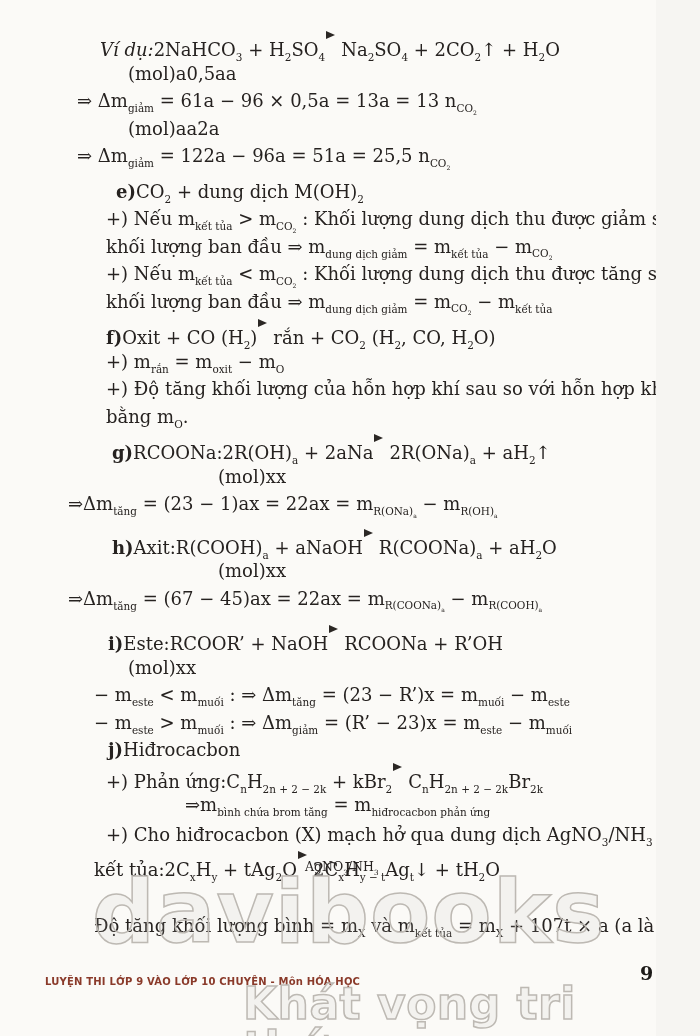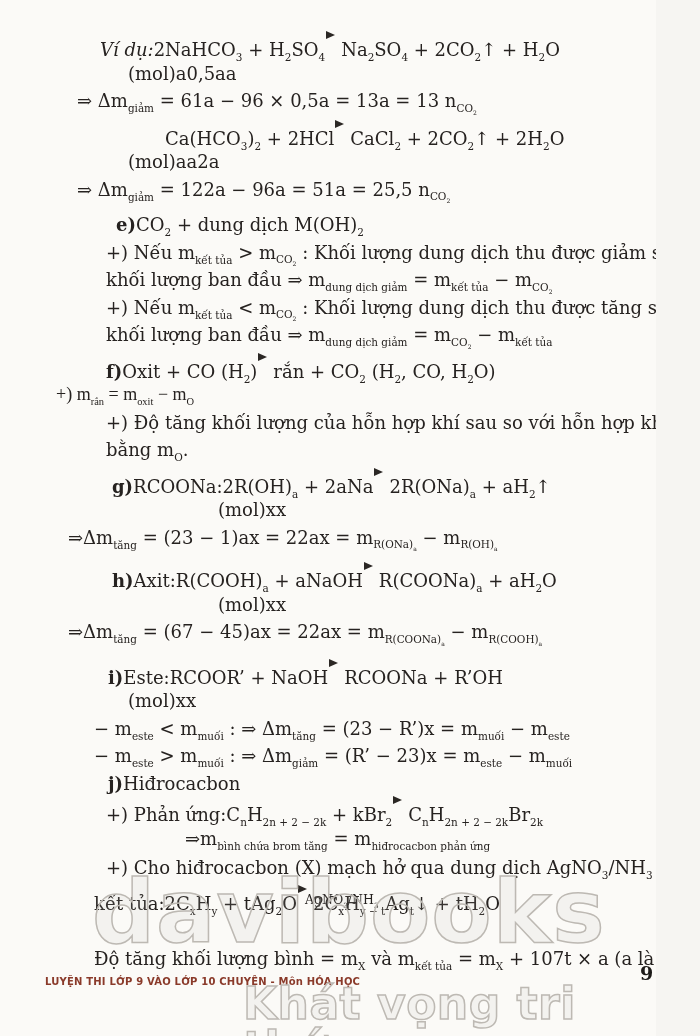--- a/index.html
+++ b/index.html
@@ -63,30 +63,29 @@
   .wm-sub{left:243px;top:982px;font-size:44px;letter-spacing:0.5px;}
 </style>
 </head>
 <body>
 
 <div class="page">
   <div id="content">
       <div class="line" style="margin-left: 100px;"><span class="it">Ví dụ:</span><span class="gap" style="width: 26px;"></span><span>2NaHCO<sub>3</sub> + H<sub>2</sub>SO<sub>4</sub></span><span class="arw" style="width: 68px;"></span><span>Na<sub>2</sub>SO<sub>4</sub> + 2CO<sub>2</sub>↑ + H<sub>2</sub>O</span></div>
       <div class="line" style="margin-left: 128px;"><span>(mol)</span><span class="gap" style="width: 48px;"></span><span>a</span><span class="gap" style="width: 205px;"></span><span>0,5a</span><span class="gap" style="width: 32px;"></span><span>a</span></div>
       <div class="line" style="margin-left: 77px;"><span>⇒ Δm<sub>giảm</sub> = 61a − 96 × 0,5a = 13a = 13 n<sub>CO<sub>2</sub></sub></span></div>
-      <div class="line" style="margin-left: 165px; margin-top: 6px;"><span>Ca(HCO<sub>3</sub>)<sub>2</sub> + 2HCl</span><span class="arw" style="width: 66px;"></span><span>CaCl<sub>2</sub> + 2CO<sub>2</sub>↑ + 2H<sub>2</sub>O</span></div>
       <div class="line" style="margin-left: 128px;"><span>(mol)</span><span class="gap" style="width: 48px;"></span><span>a</span><span class="gap" style="width: 205px;"></span><span>a</span><span class="gap" style="width: 46px;"></span><span>2a</span></div>
       <div class="line" style="margin-left: 77px;"><span>⇒ Δm<sub>giảm</sub> = 122a − 96a = 51a = 25,5 n<sub>CO<sub>2</sub></sub></span></div>
       <div class="line" style="margin-left: 116px; margin-top: 8px;"><span class="bd">e)</span><span class="gap" style="width: 10px;"></span><span>CO<sub>2</sub> + dung dịch M(OH)<sub>2</sub></span></div>
       <div class="line" style="margin-left: 106px;"><span>+) Nếu m<sub>kết tủa</sub> &gt; m<sub>CO<sub>2</sub></sub> : Khối lượng dung dịch thu được giảm so với</span></div>
       <div class="line" style="margin-left: 106px;"><span>khối lượng ban đầu ⇒ m<sub>dung dịch giảm</sub> = m<sub>kết tủa</sub> − m<sub>CO<sub>2</sub></sub></span></div>
       <div class="line" style="margin-left: 106px;"><span>+) Nếu m<sub>kết tủa</sub> &lt; m<sub>CO<sub>2</sub></sub> : Khối lượng dung dịch thu được tăng so với</span></div>
       <div class="line" style="margin-left: 106px;"><span>khối lượng ban đầu ⇒ m<sub>dung dịch giảm</sub> = m<sub>CO<sub>2</sub></sub> − m<sub>kết tủa</sub></span></div>
       <div class="line" style="margin-left: 106px; margin-top: 5px;"><span class="bd">f)</span><span class="gap" style="width: 8px;"></span><span>Oxit + CO (H<sub>2</sub>)</span><span class="arw" style="width: 70px;"></span><span>rắn + CO<sub>2</sub> (H<sub>2</sub>, CO, H<sub>2</sub>O)</span></div>
-      <div class="line" style="margin-left: 56px; font-family: Liberation Serif, serif;"><span>+) m<sub>rắn</sub> = m<sub>oxit</sub> − m<sub>O</sub></span></div>
+      <div class="line" style="margin-left: 106px;"><span>+) m<sub>rắn</sub> = m<sub>oxit</sub> − m<sub>O</sub></span></div>
       <div class="line" style="margin-left: 106px;"><span>+) Độ tăng khối lượng của hỗn hợp khí sau so với hỗn hợp khí đầu</span></div>
       <div class="line" style="margin-left: 106px;"><span>bằng m<sub>O</sub>.</span></div>
       <div class="line" style="margin-left: 112px; margin-top: 5px;"><span class="bd">g)</span><span class="gap" style="width: 8px;"></span><span>RCOONa:</span><span class="gap" style="width: 40px;"></span><span>2R(OH)<sub>a</sub> + 2aNa</span><span class="arw" style="width: 64px;"></span><span>2R(ONa)<sub>a</sub> + aH<sub>2</sub>↑</span></div>
       <div class="line" style="margin-left: 218px;"><span>(mol)</span><span class="gap" style="width: 118px;"></span><span>x</span><span class="gap" style="width: 200px;"></span><span>x</span></div>
       <div class="line" style="margin-left: 68px;"><span>⇒</span><span class="gap" style="width: 128px;"></span><span>Δm<sub>tăng</sub> = (23 − 1)ax = 22ax = m<sub>R(ONa)<sub>a</sub></sub> − m<sub>R(OH)<sub>a</sub></sub></span></div>
       <div class="line" style="margin-left: 112px; margin-top: 12px;"><span class="bd">h)</span><span class="gap" style="width: 8px;"></span><span>Axit:</span><span class="gap" style="width: 48px;"></span><span>R(COOH)<sub>a</sub> + aNaOH</span><span class="arw" style="width: 60px;"></span><span>R(COONa)<sub>a</sub> + aH<sub>2</sub>O</span></div>
       <div class="line" style="margin-left: 218px;"><span>(mol)</span><span class="gap" style="width: 118px;"></span><span>x</span><span class="gap" style="width: 238px;"></span><span>x</span></div>
       <div class="line" style="margin-left: 68px;"><span>⇒</span><span class="gap" style="width: 128px;"></span><span>Δm<sub>tăng</sub> = (67 − 45)ax = 22ax = m<sub>R(COONa)<sub>a</sub></sub> − m<sub>R(COOH)<sub>a</sub></sub></span></div>
       <div class="line" style="margin-left: 108px; margin-top: 14px;"><span class="bd">i)</span><span class="gap" style="width: 8px;"></span><span>Este:</span><span class="gap" style="width: 52px;"></span><span>RCOOR’ + NaOH</span><span class="arw" style="width: 66px;"></span><span>RCOONa + R’OH</span></div>
       <div class="line" style="margin-left: 128px;"><span>(mol)</span><span class="gap" style="width: 60px;"></span><span>x</span><span class="gap" style="width: 216px;"></span><span>x</span></div>

